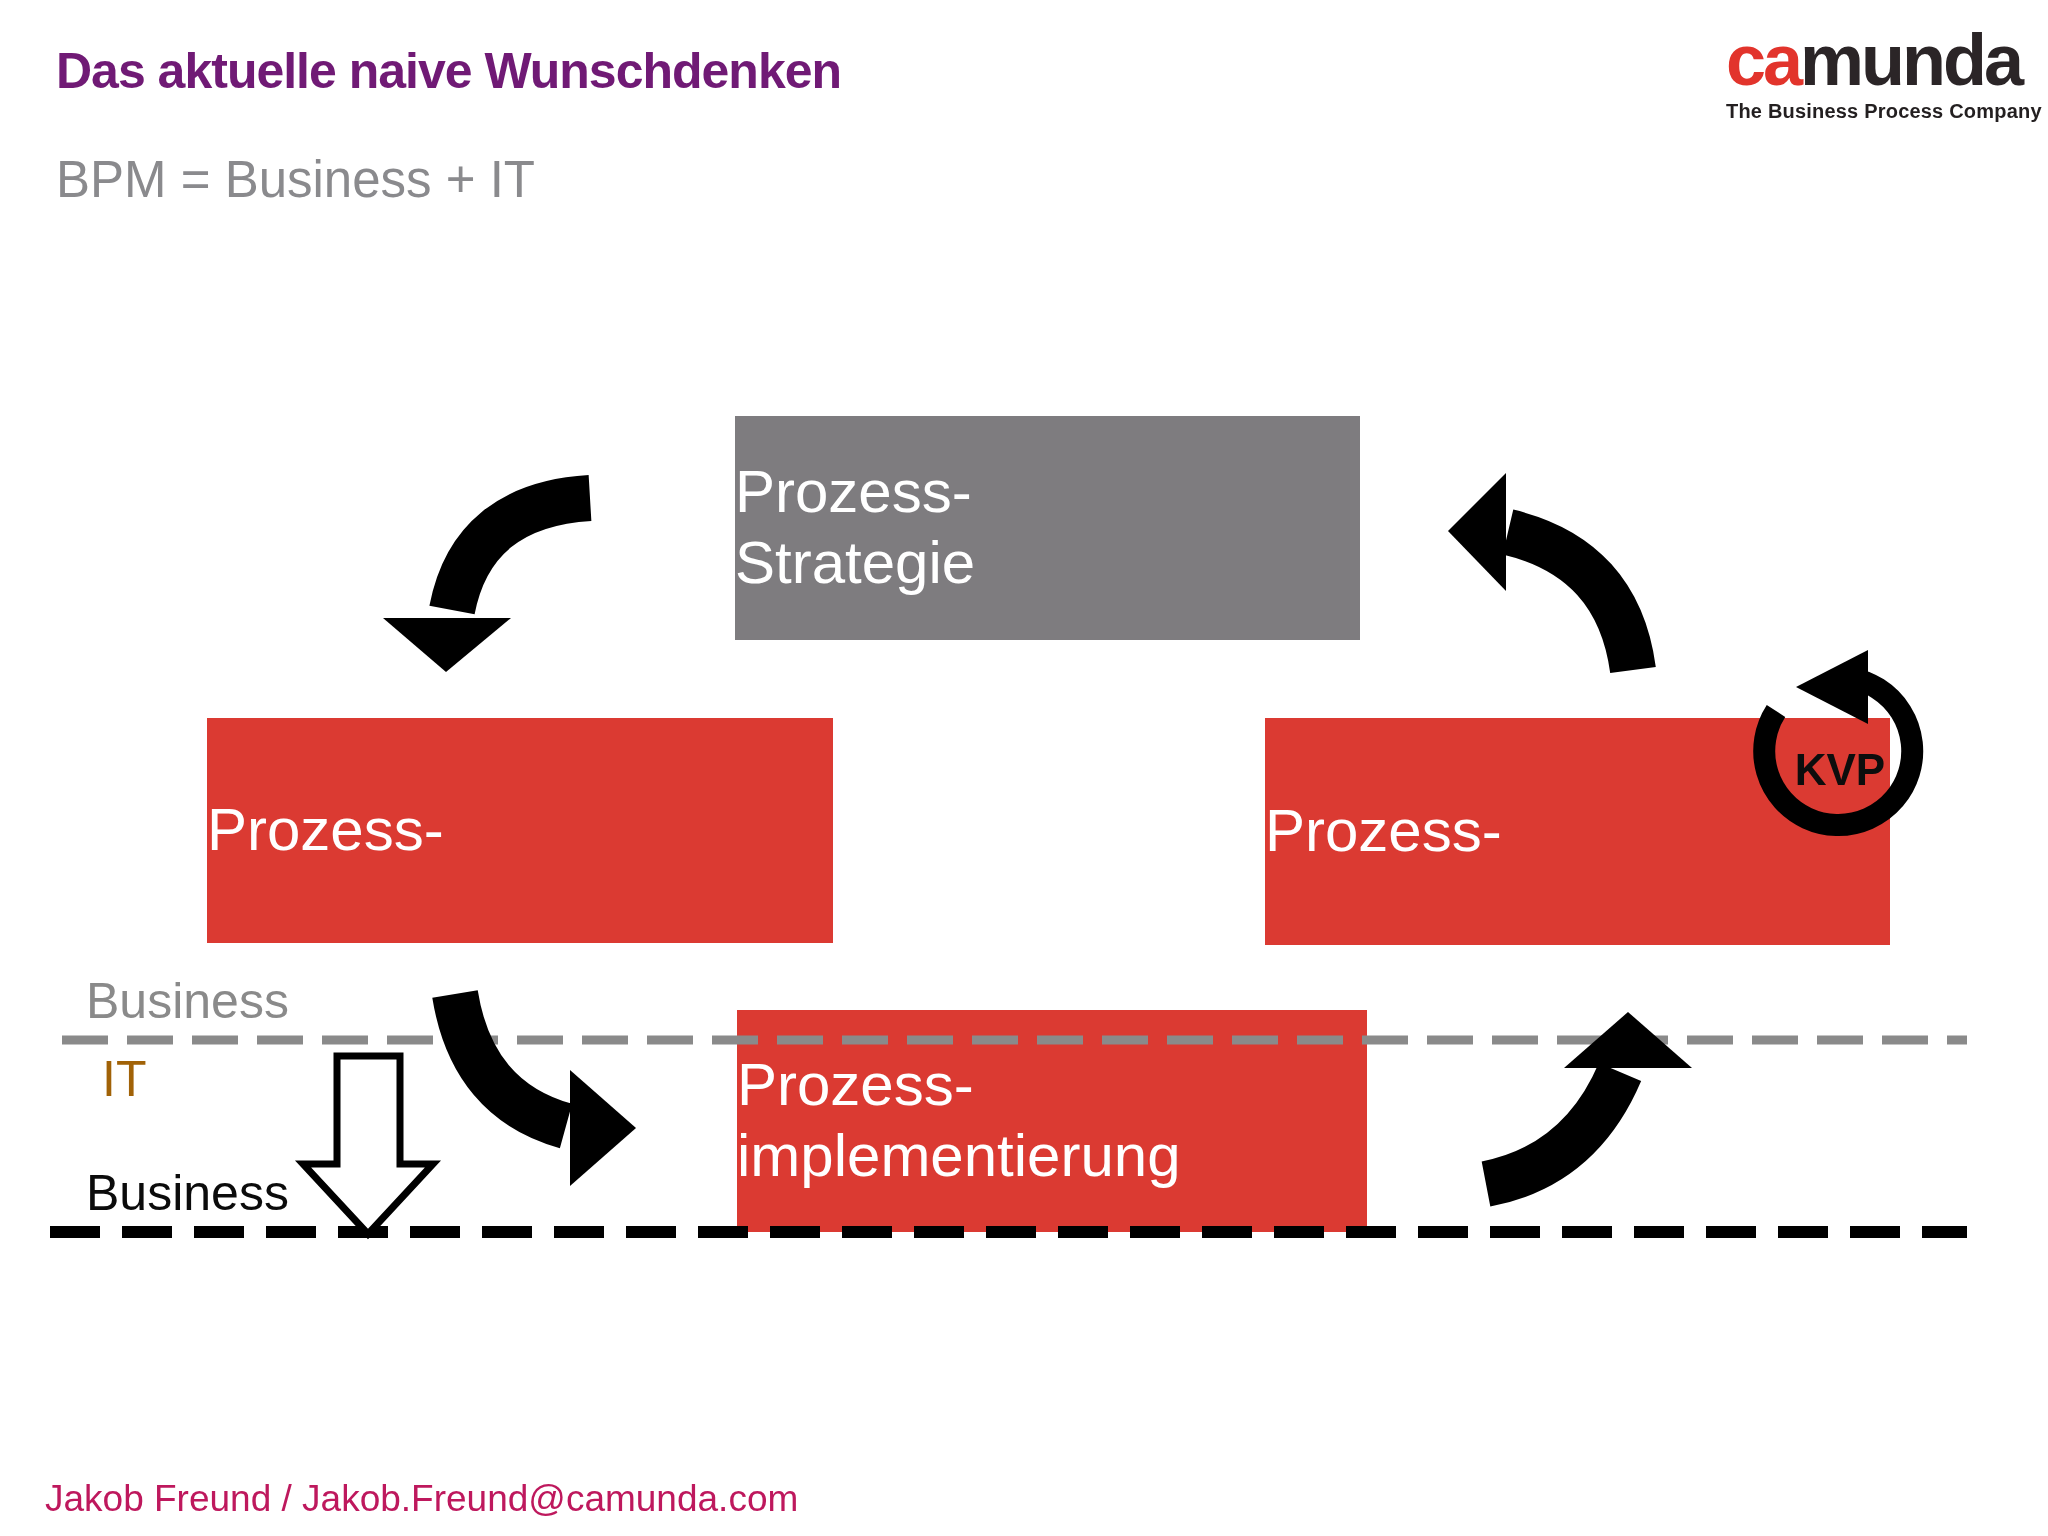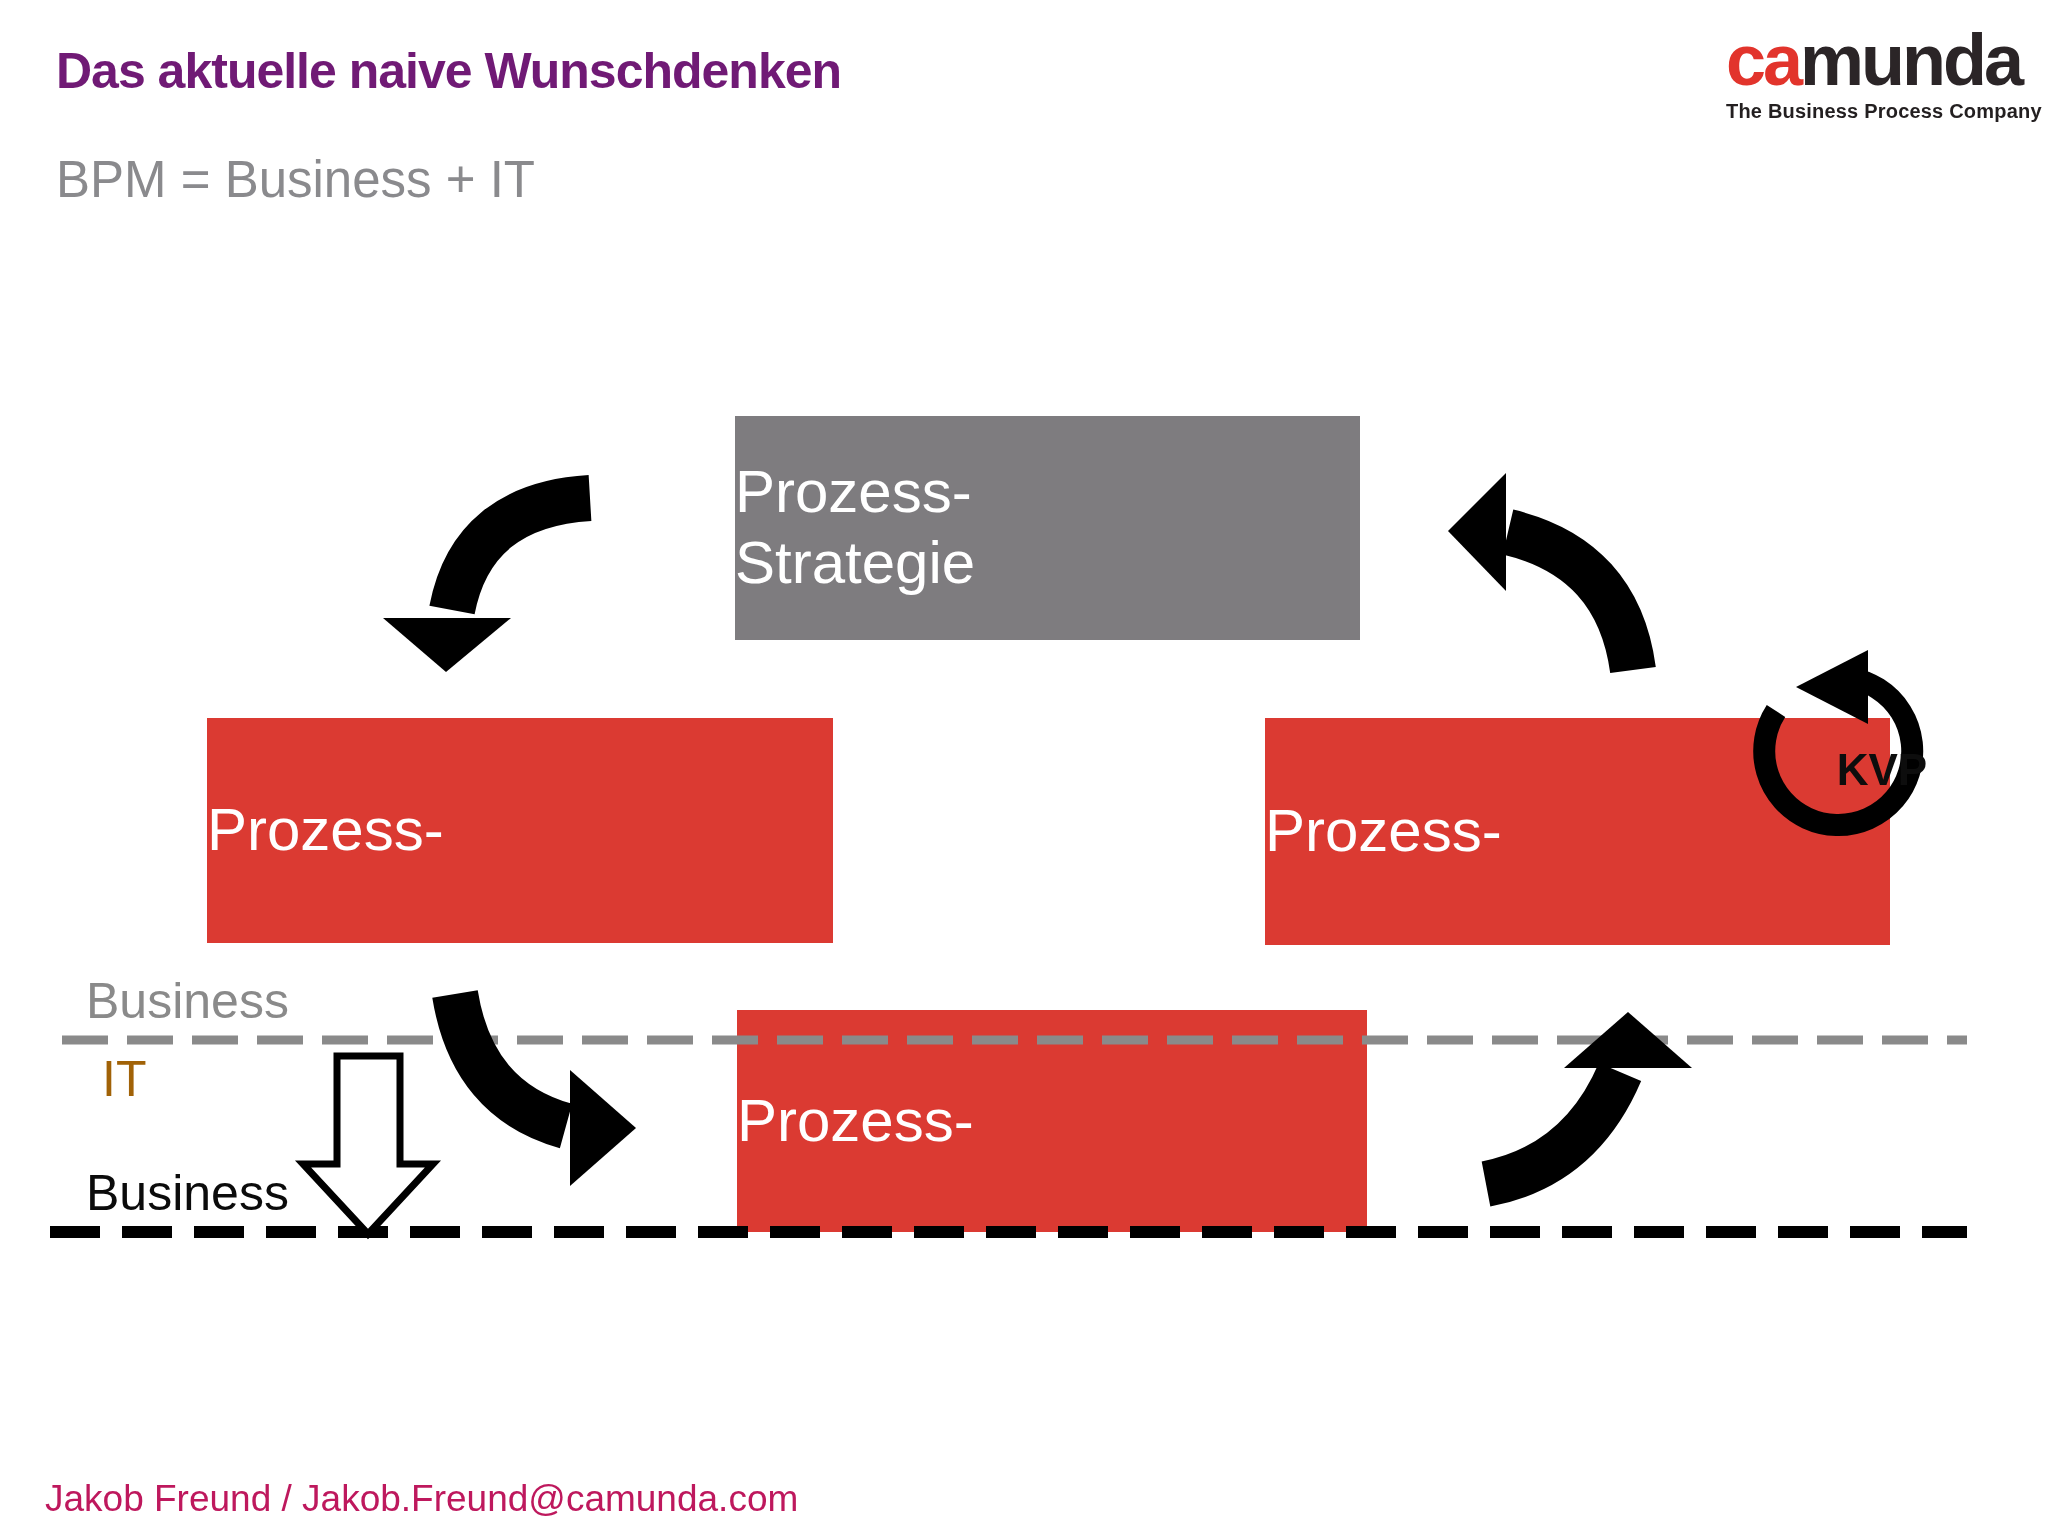--- a/index.html
+++ b/index.html
@@ -36,21 +36,21 @@
   
   .overlay{position:absolute;left:0;top:0;z-index:5;}
   
   .lane-label{position:absolute;z-index:6;white-space:nowrap;}
   .lane-business-top{left:86px;top:972px;font-size:50px;color:#8a8a8a;}
   .lane-it{left:102px;top:1050px;font-size:50px;color:#a16207;}
   .lane-business-bottom{left:86px;top:1164px;font-size:50px;color:#0b0b0b;}
   
   .kvp-text{
     position:absolute;left:1790px;top:748px;width:100px;z-index:7;
-    font-size:44px;font-weight:bold;color:#0d0d0d;text-align:center;line-height:1;letter-spacing:0;margin-left:42px;
+    font-size:44px;font-weight:bold;color:#0d0d0d;text-align:center;line-height:1;letter-spacing:0;
   }
   
   .footer{
     position:absolute;left:45px;top:1478px;font-size:37px;color:#be185d;white-space:nowrap;z-index:2;
   }
 </style>
 </head>
 <body>
 
 <div class="slide">
@@ -68,20 +68,21 @@
     <span>Strategie</span>
   </div>
   <div class="box box-red box-entwurf">
     <span>Prozess-</span>
   </div>
   <div class="box box-red box-controlling">
     <span>Prozess-</span>
   </div>
   <div class="box box-red box-implementierung">
     <span>Prozess-</span>
+    <span>implementierung</span>
   </div>
 
   <svg class="overlay" width="2048" height="1536" viewBox="0 0 2048 1536">
 
     <line x1="62" y1="1040" x2="1967" y2="1040" stroke="#8a8a8a" stroke-width="9" stroke-dasharray="46 19"></line>
 
     <line x1="50" y1="1232" x2="1967" y2="1232" stroke="#000000" stroke-width="12" stroke-dasharray="50 22"></line>
 
     <g>
       <path d="M 590 498 Q 472 505 452 610" fill="none" stroke="#000000" stroke-width="46"></path>

